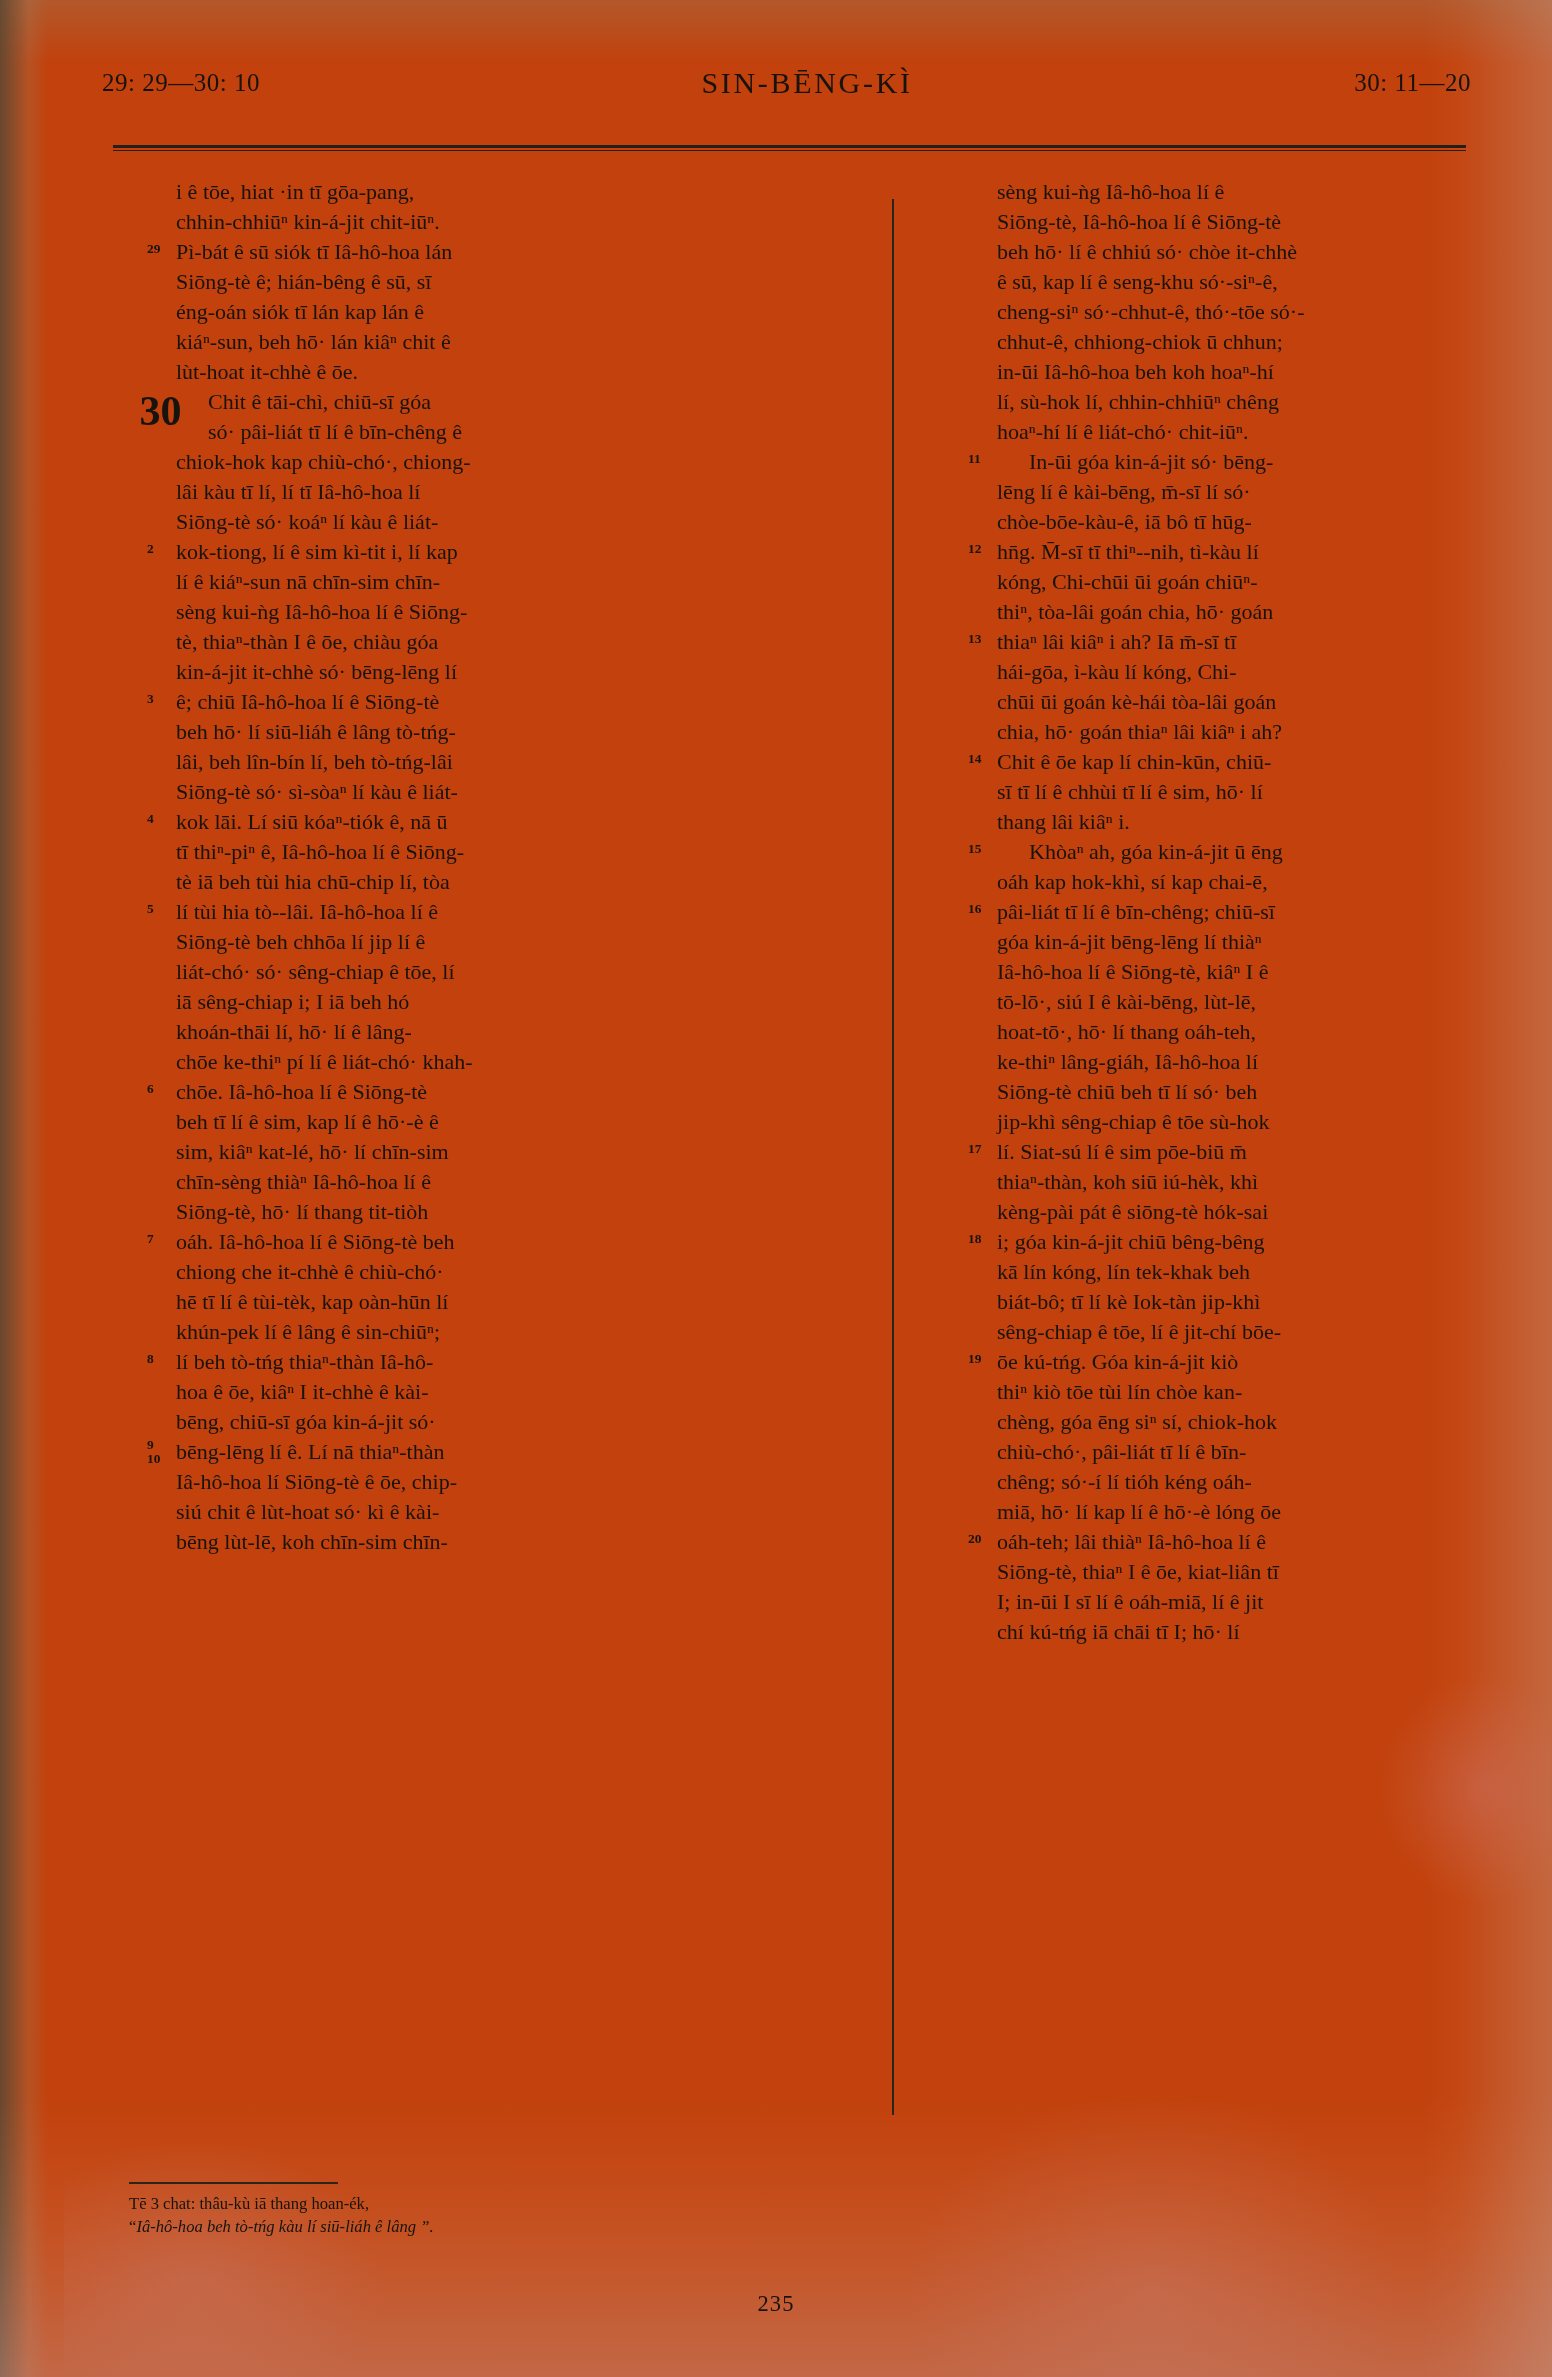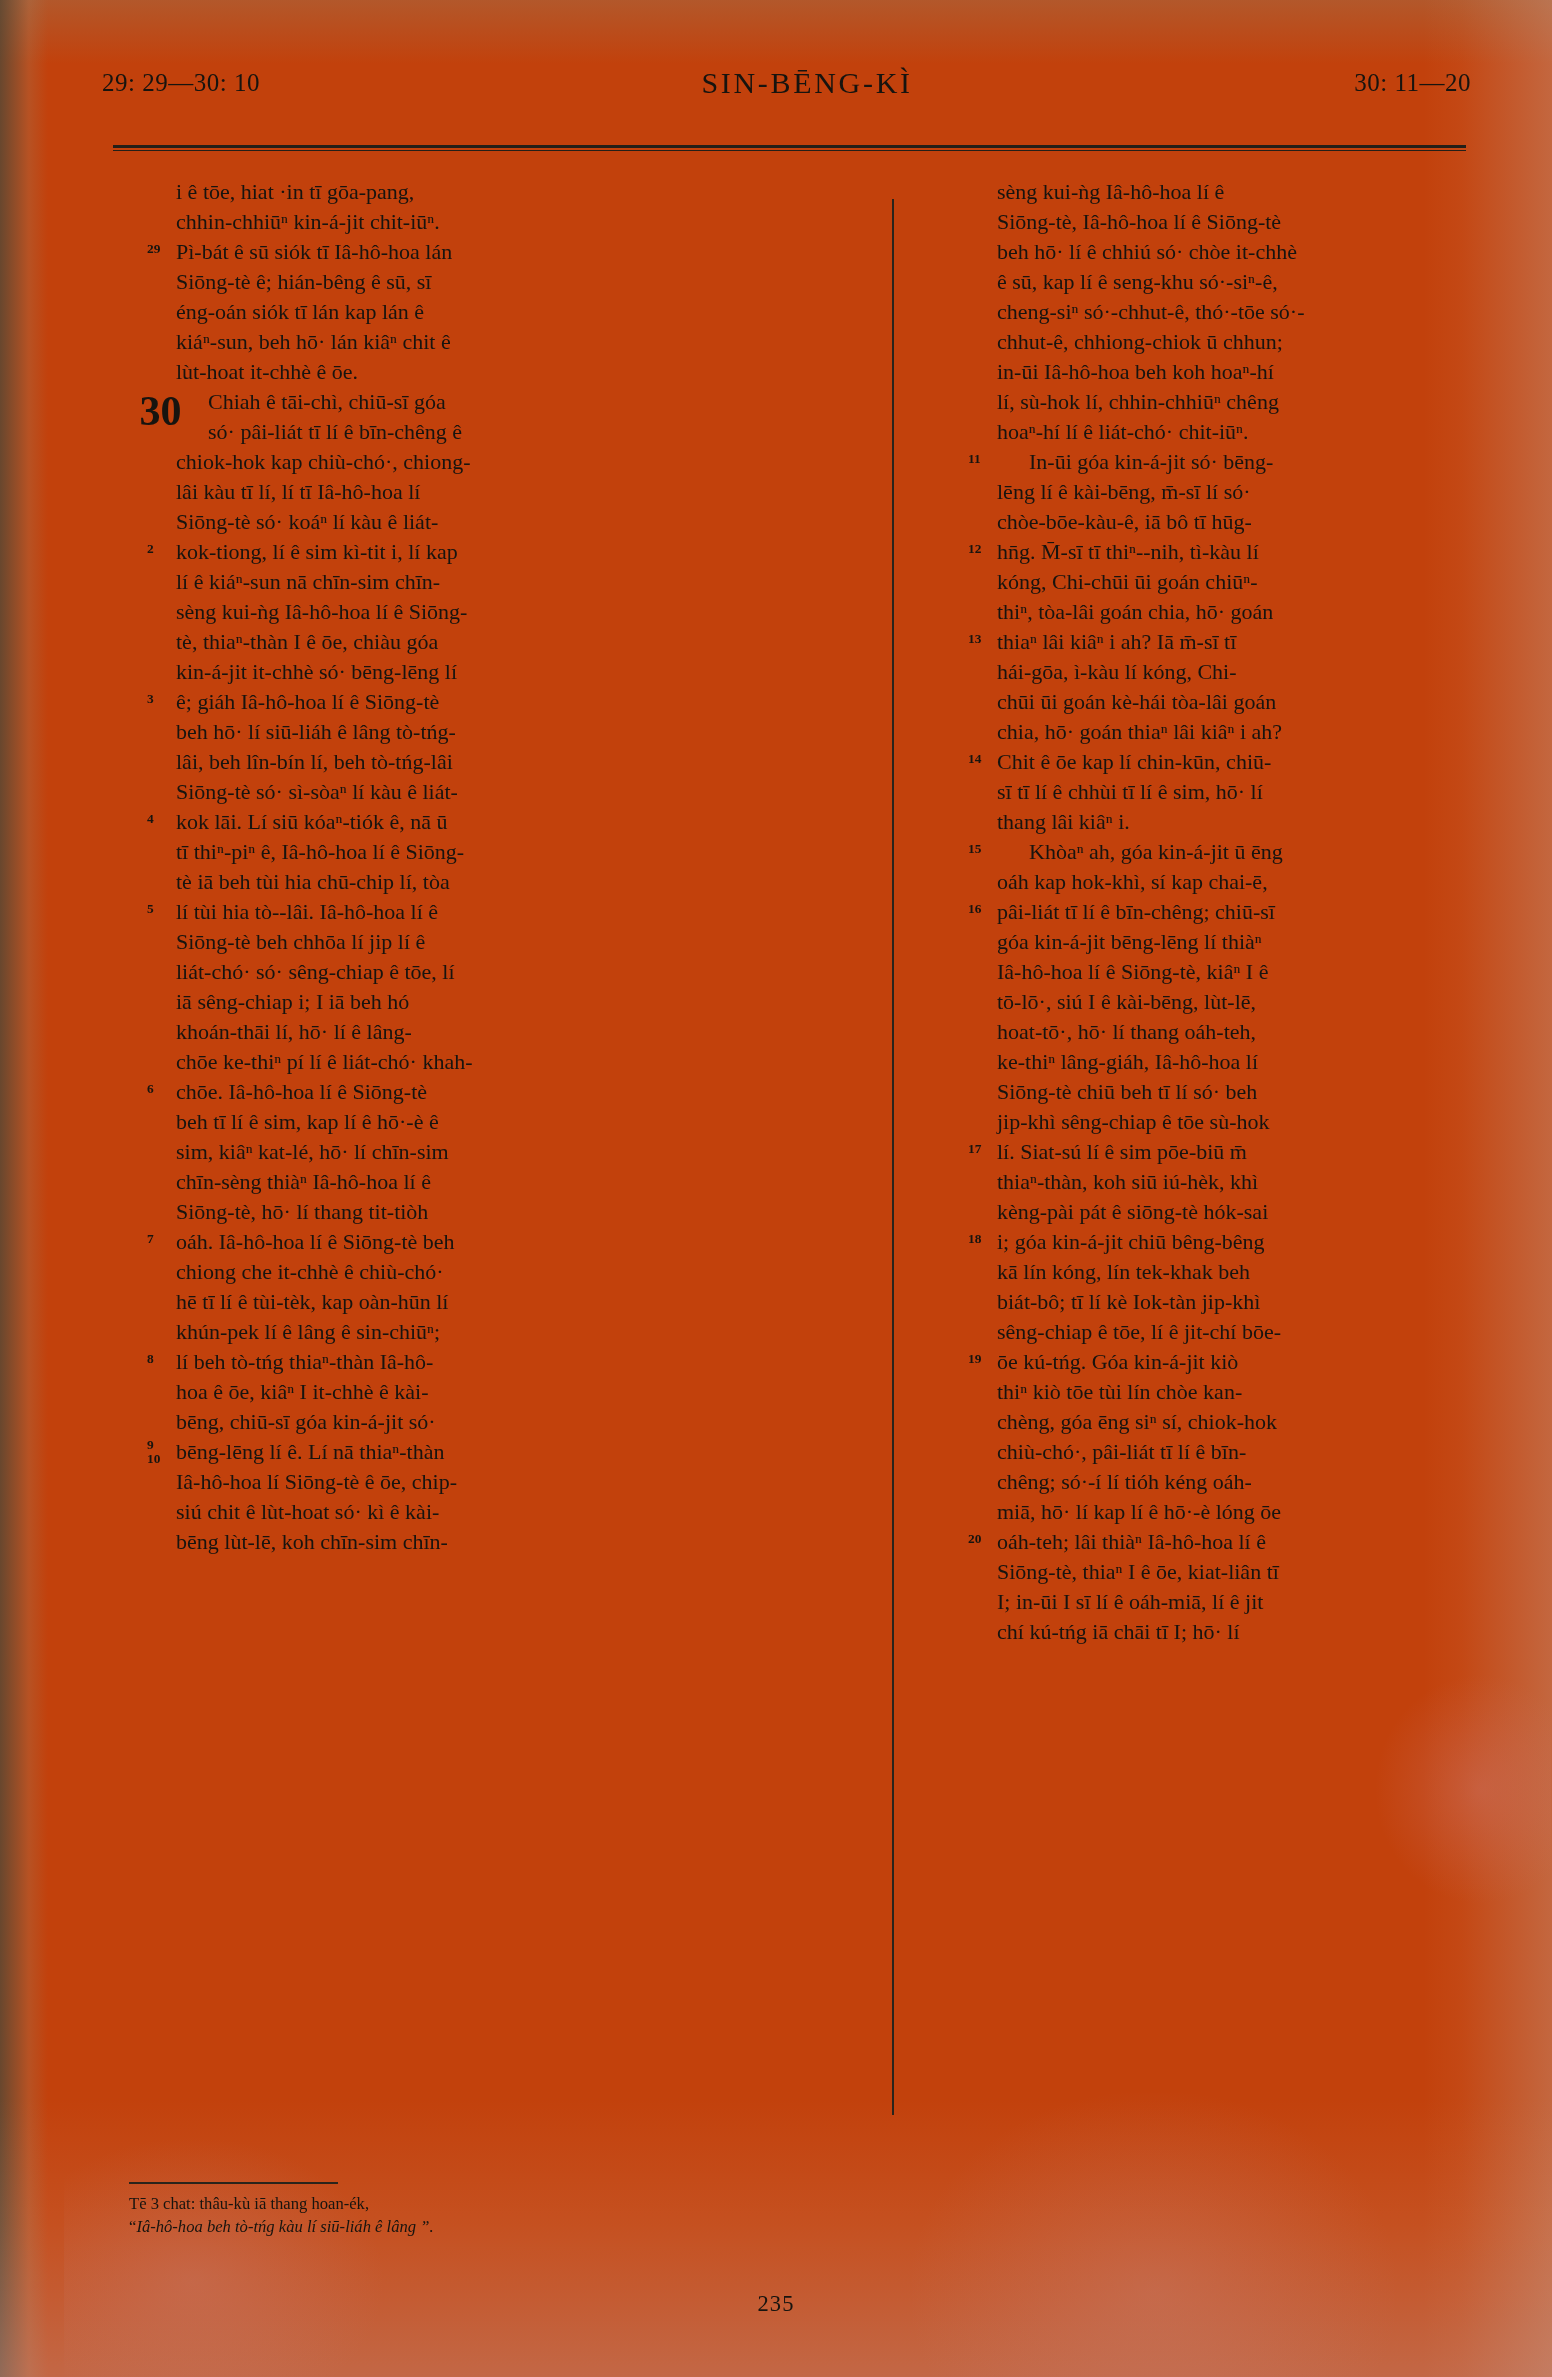--- a/index.html
+++ b/index.html
@@ -192,31 +192,31 @@
   <div class="cols">
     <div class="divider"></div>
     <div class="col col-left" id="colLeft">
         <div class="line"><span>i ê tōe, hiat ·in tī gōa-pang,</span></div>
         <div class="line"><span>chhin-chhiūⁿ kin-á-jit chit-iūⁿ.</span></div>
         <div class="line"><span class="vn">29</span><span>Pì-bát ê sū siók tī Iâ-hô-hoa lán</span></div>
         <div class="line"><span>Siōng-tè ê; hián-bêng ê sū, sī</span></div>
         <div class="line"><span>éng-oán siók tī lán kap lán ê</span></div>
         <div class="line"><span>kiáⁿ-sun, beh hō· lán kiâⁿ chit ê</span></div>
         <div class="line"><span>lùt-hoat it-chhè ê ōe.</span></div>
-        <div class="line ind"><span class="bigchap">30</span><span>Chiah ê tāi-chì, chiū-sī góa</span></div>
+        <div class="line ind"><span class="bigchap">30</span><span>Chit ê tāi-chì, chiū-sī góa</span></div>
         <div class="line ind"><span>só· pâi-liát tī lí ê bīn-chêng ê</span></div>
         <div class="line"><span>chiok-hok kap chiù-chó·, chiong-</span></div>
         <div class="line"><span>lâi kàu tī lí, lí tī Iâ-hô-hoa lí</span></div>
         <div class="line"><span>Siōng-tè só· koáⁿ lí kàu ê liát-</span></div>
         <div class="line"><span class="vn">2</span><span>kok-tiong, lí ê sim kì-tit i, lí kap</span></div>
         <div class="line"><span>lí ê kiáⁿ-sun nā chīn-sim chīn-</span></div>
         <div class="line"><span>sèng kui-ǹg Iâ-hô-hoa lí ê Siōng-</span></div>
         <div class="line"><span>tè, thiaⁿ-thàn I ê ōe, chiàu góa</span></div>
         <div class="line"><span>kin-á-jit it-chhè só· bēng-lēng lí</span></div>
-        <div class="line"><span class="vn">3</span><span>ê; giáh Iâ-hô-hoa lí ê Siōng-tè</span></div>
+        <div class="line"><span class="vn">3</span><span>ê; chiū Iâ-hô-hoa lí ê Siōng-tè</span></div>
         <div class="line"><span>beh hō· lí siū-liáh ê lâng tò-tńg-</span></div>
         <div class="line"><span>lâi, beh lîn-bín lí, beh tò-tńg-lâi</span></div>
         <div class="line"><span>Siōng-tè só· sì-sòaⁿ lí kàu ê liát-</span></div>
         <div class="line"><span class="vn">4</span><span>kok lāi. Lí siū kóaⁿ-tiók ê, nā ū</span></div>
         <div class="line"><span>tī thiⁿ-piⁿ ê, Iâ-hô-hoa lí ê Siōng-</span></div>
         <div class="line"><span>tè iā beh tùi hia chū-chip lí, tòa</span></div>
         <div class="line"><span class="vn">5</span><span>lí tùi hia tò--lâi. Iâ-hô-hoa lí ê</span></div>
         <div class="line"><span>Siōng-tè beh chhōa lí jip lí ê</span></div>
         <div class="line"><span>liát-chó· só· sêng-chiap ê tōe, lí</span></div>
         <div class="line"><span>iā sêng-chiap i; I iā beh hó</span></div>

